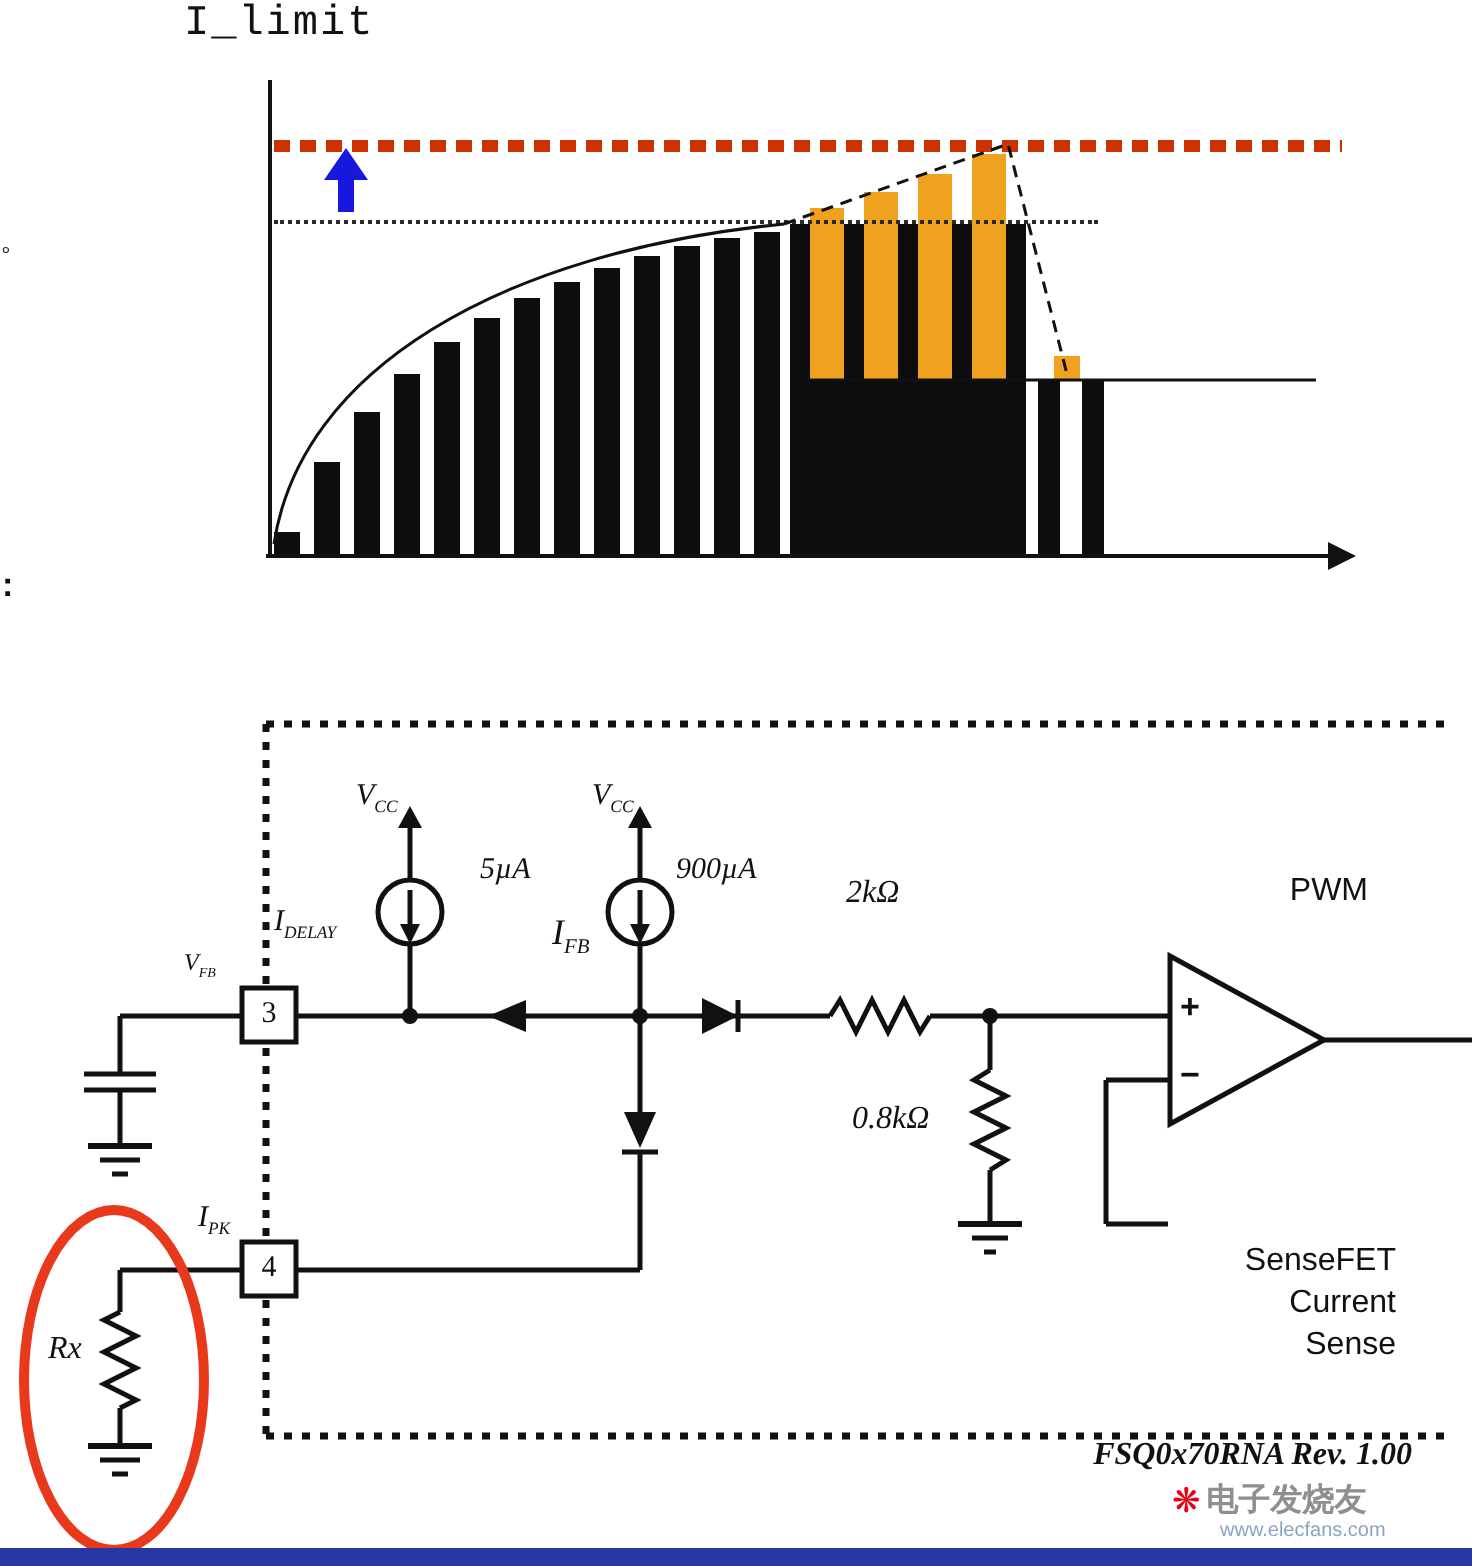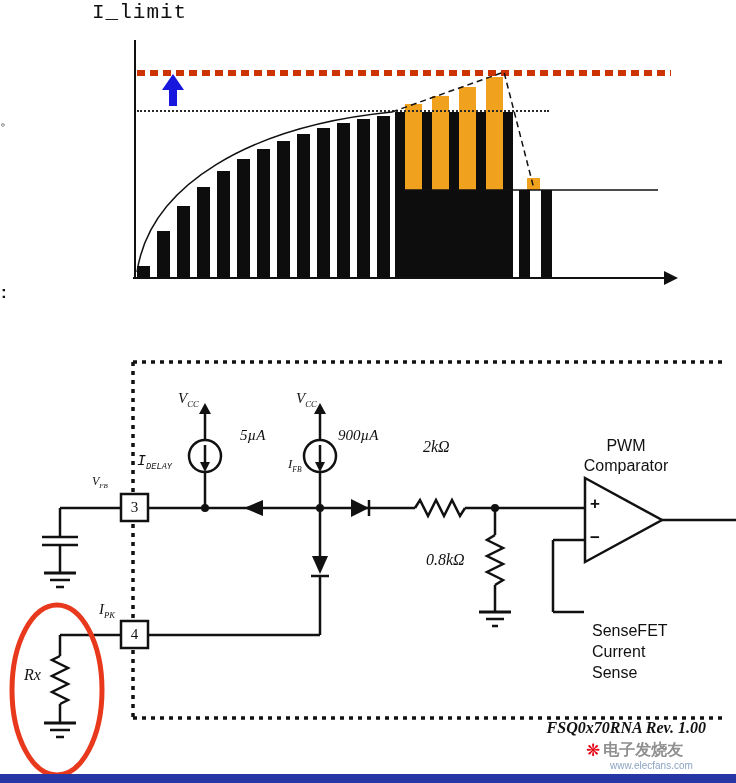--- a/index.html
+++ b/index.html
@@ -8,22 +8,22 @@
   .bar{position:absolute;}
   .lbl{position:absolute;white-space:nowrap;color:#111;}
   .serif{font-family:"Liberation Serif",serif;font-style:italic;}
   .sans{font-family:"Liberation Sans",sans-serif;}
   .mono{font-family:"Liberation Mono",monospace;}
   sub{font-size:0.58em;}
   svg{position:absolute;left:0;top:0;}
   .chart-title{left:92px;top:1px;font-size:21px;letter-spacing:1px;}
   .limit-line{position:absolute;left:137px;top:70px;width:534px;height:6px;}
   .dot-line{position:absolute;left:137px;top:110px;width:412px;height:0;border-top:2px dotted #2a2a2a;}
-  .comp-lbl{left:568px;top:436px;width:116px;text-align:center;font-size:16px;line-height:20px;}
-  .sense-lbl{left:592px;top:620px;width:106px;text-align:left;font-size:16px;line-height:21px;}
+  .comp-lbl{left:568px;top:436px;width:116px;text-align:right;font-size:16px;line-height:20px;}
+  .sense-lbl{left:592px;top:620px;width:106px;text-align:right;font-size:16px;line-height:21px;}
   .rev-lbl{left:420px;top:719px;width:286px;text-align:right;font-family:"Liberation Serif",serif;
            font-style:italic;font-weight:bold;font-size:16px;}
   .wm{position:absolute;left:586px;top:740px;width:146px;}
   .wm-row{display:flex;align-items:center;gap:3px;}
   .wm-logo{color:#e60012;font-size:17px;}
   .wm-name{color:#8f8f8f;font-weight:bold;font-size:16px;}
   .wm-url{color:#8ba4c2;font-size:10px;padding-left:24px;margin-top:-1px;}
   .bottom-bar{position:absolute;left:0;top:774px;width:736px;height:9px;background:#2636a4;}
   .pin-num{font-size:15px;text-align:center;width:27px;}
 </style>
@@ -162,30 +162,29 @@
 
   <span class="lbl serif" style="left:92px;top:474px;font-size:12px;"><i>V</i><sub>FB</sub></span>
   <span class="lbl serif" style="left:99px;top:601px;font-size:15px;"><i>I</i><sub>PK</sub></span>
 
   <span class="lbl serif" style="left:178px;top:390px;font-size:15px;"><i>V</i><sub>CC</sub></span>
   <span class="lbl serif" style="left:296px;top:390px;font-size:15px;"><i>V</i><sub>CC</sub></span>
 
   <span class="lbl serif" style="left:240px;top:427px;font-size:15px;">5µA</span>
   <span class="lbl serif" style="left:338px;top:427px;font-size:15px;">900µA</span>
 
-  <span class="lbl serif" style="left:137px;top:453px;font-size:15px;font-family:Liberation Mono, monospace;"><i>I</i><sub>DELAY</sub></span>
-  <span class="lbl serif" style="left:288px;top:456px;font-size:13px;"><i>I</i><sub>FB</sub></span>
+  <span class="lbl serif" style="left:137px;top:453px;font-size:15px;"><i>I</i><sub>DELAY</sub></span>
+  <span class="lbl serif" style="left:276px;top:456px;font-size:18px;"><i>I</i><sub>FB</sub></span>
 
   <span class="lbl serif" style="left:423px;top:438px;font-size:16px;">2kΩ</span>
   <span class="lbl serif" style="left:426px;top:551px;font-size:16px;">0.8kΩ</span>
   <span class="lbl serif" style="left:24px;top:666px;font-size:16px;font-weight:normal;">Rx</span>
 
   <div class="lbl sans comp-lbl">
     <div>PWM</div>
-    <div>Comparator</div>
   </div>
   <span class="lbl sans" style="left:590px;top:494px;font-size:17px;font-weight:bold;">+</span>
   <span class="lbl sans" style="left:590px;top:528px;font-size:17px;font-weight:bold;">−</span>
 
   <div class="lbl sans sense-lbl">
     <div>SenseFET</div>
     <div>Current</div>
     <div>Sense</div>
   </div>
 

